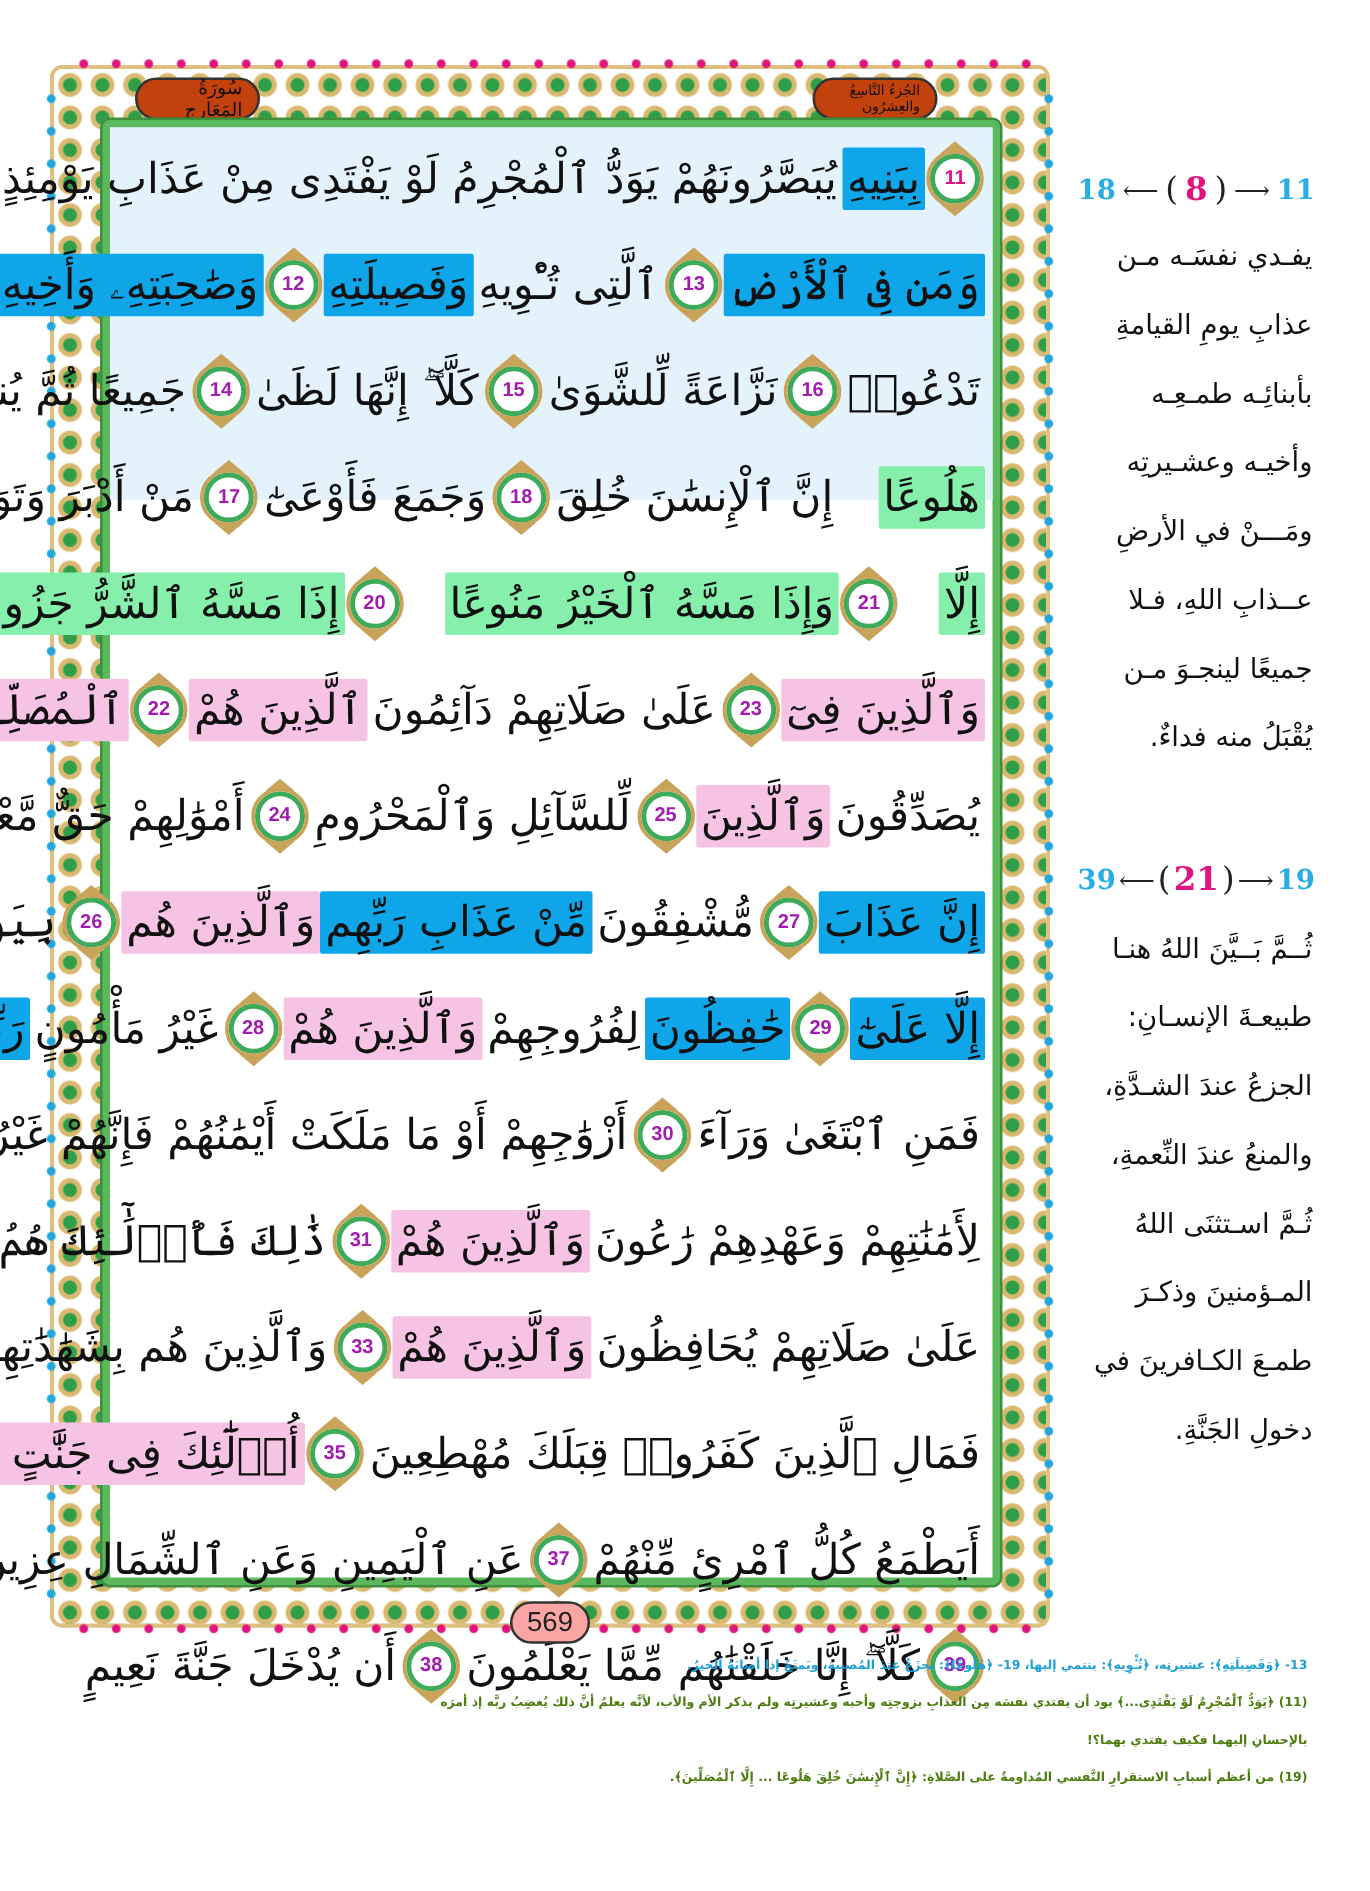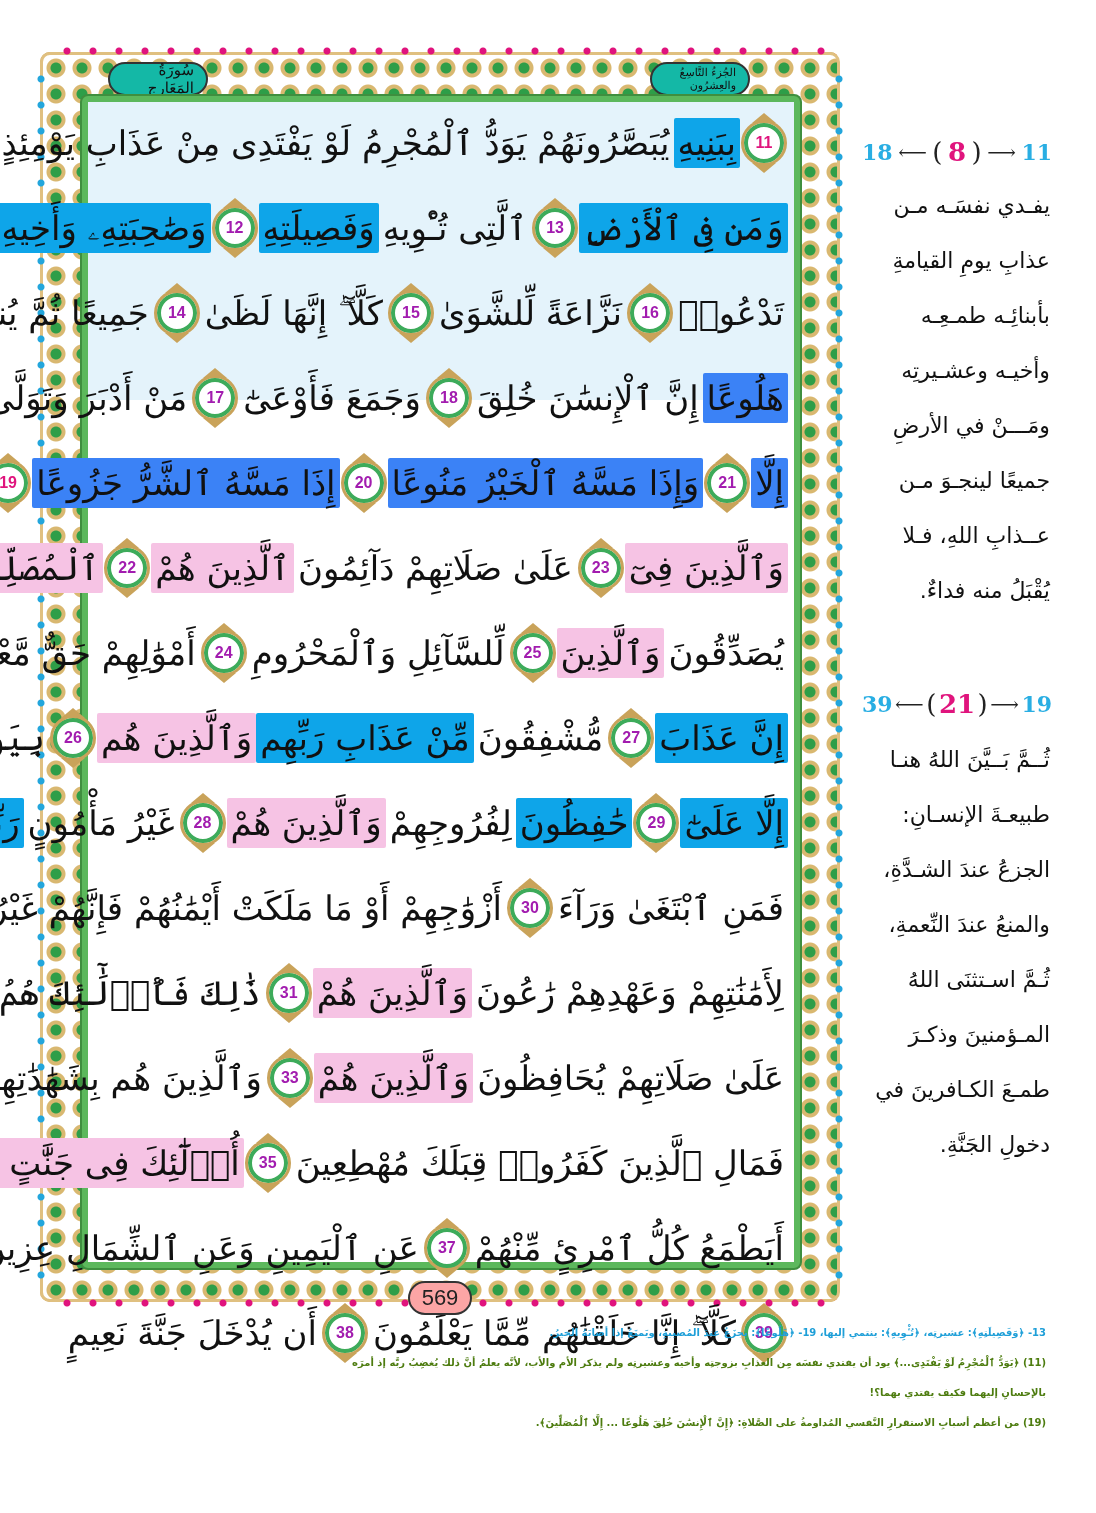--- a/index.html
+++ b/index.html
@@ -40,21 +40,21 @@
     background: #ffffff; border: 6px solid #5cb85c; border-radius: 6px;
     box-shadow: inset 0 0 0 2px #ffffff, 0 0 0 2px #3f8f3f;
   }
   .blue-bg {
     position: absolute; left: 0; top: 0; width: 100%; height: 298px;
     background: #e4f3fb;
   }
 
   
   .cartouche {
-    position: absolute; top: 62px; height: 34px; background: #14b8a6;
+    position: absolute; top: 62px; height: 34px; background: #c2410c;
     border: 2px solid #333; border-radius: 18px;
     font-family: "DejaVu Serif", serif; font-size: 15px; color: #111;
     display: flex; align-items: center; justify-content: center; direction: rtl;
     padding: 0 12px;
   }
   .cartouche.surah { left: 108px; width: 100px; }
   .cartouche.juz { left: 650px; width: 100px; font-size: 11px; }
 
   .page-num {
     position: absolute; left: 408px; top: 1281px; width: 64px; height: 34px;
@@ -70,21 +70,21 @@
   }
   .line {
     height: 85px; display: flex; align-items: center; justify-content: space-between;
     direction: rtl; padding: 0 6px;
     font-family: "DejaVu Serif", serif; font-size: 34px; color: #111; line-height: 1;
     white-space: nowrap;
   }
   .seg { padding: 8px 4px; border-radius: 2px; }
   .seg.y { background: #0ea5e9; }
   .seg.p { background: #f6c3e4; }
-  .seg.g { background: #3b82f6; }
+  .seg.g { background: #86efac; margin-left: 32px; }
   .seg.w { background: transparent; }
 
   .ayah {
     display: inline-flex; align-items: center; justify-content: center;
     width: 40px; height: 40px; flex: 0 0 40px; margin: 0 4px;
     border-radius: 50%; background: #ffffff;
     border: 4px solid #3dab5a; outline: 3px solid #c9a35a; outline-offset: 0;
     font-family: "Liberation Sans", sans-serif; font-size: 16px; font-weight: bold; color: #a21caf;
     direction: ltr; position: relative;
   }
@@ -261,22 +261,22 @@
     <span class="paren">)</span>
     <span class="arrow">⟶</span>
     <span class="from">11</span>
   </div>
   <div class="side" style="top:178px;" id="side0">
       <span class="side-line">يفـدي نفسَـه مـن</span>
       <span class="side-line">عذابِ يومِ القيامةِ</span>
       <span class="side-line">بأبنائِـه طمـعِـه</span>
       <span class="side-line">وأخيـه وعشـيرتِه</span>
       <span class="side-line">ومَـــنْ في الأرضِ</span>
+      <span class="side-line">عــذابِ اللهِ، فـلا</span>
       <span class="side-line">جميعًا لينجـوَ مـن</span>
-      <span class="side-line">عــذابِ اللهِ، فـلا</span>
       <span class="side-line">يُقْبَلُ منه فداءٌ.</span>
     </div>
 
   <div class="range" style="top:684px;">
     <span class="to">39</span>
     <span class="arrow">⟵</span>
     <span class="paren">(</span>
     <span class="mid">21</span>
     <span class="paren">)</span>
     <span class="arrow">⟶</span>

